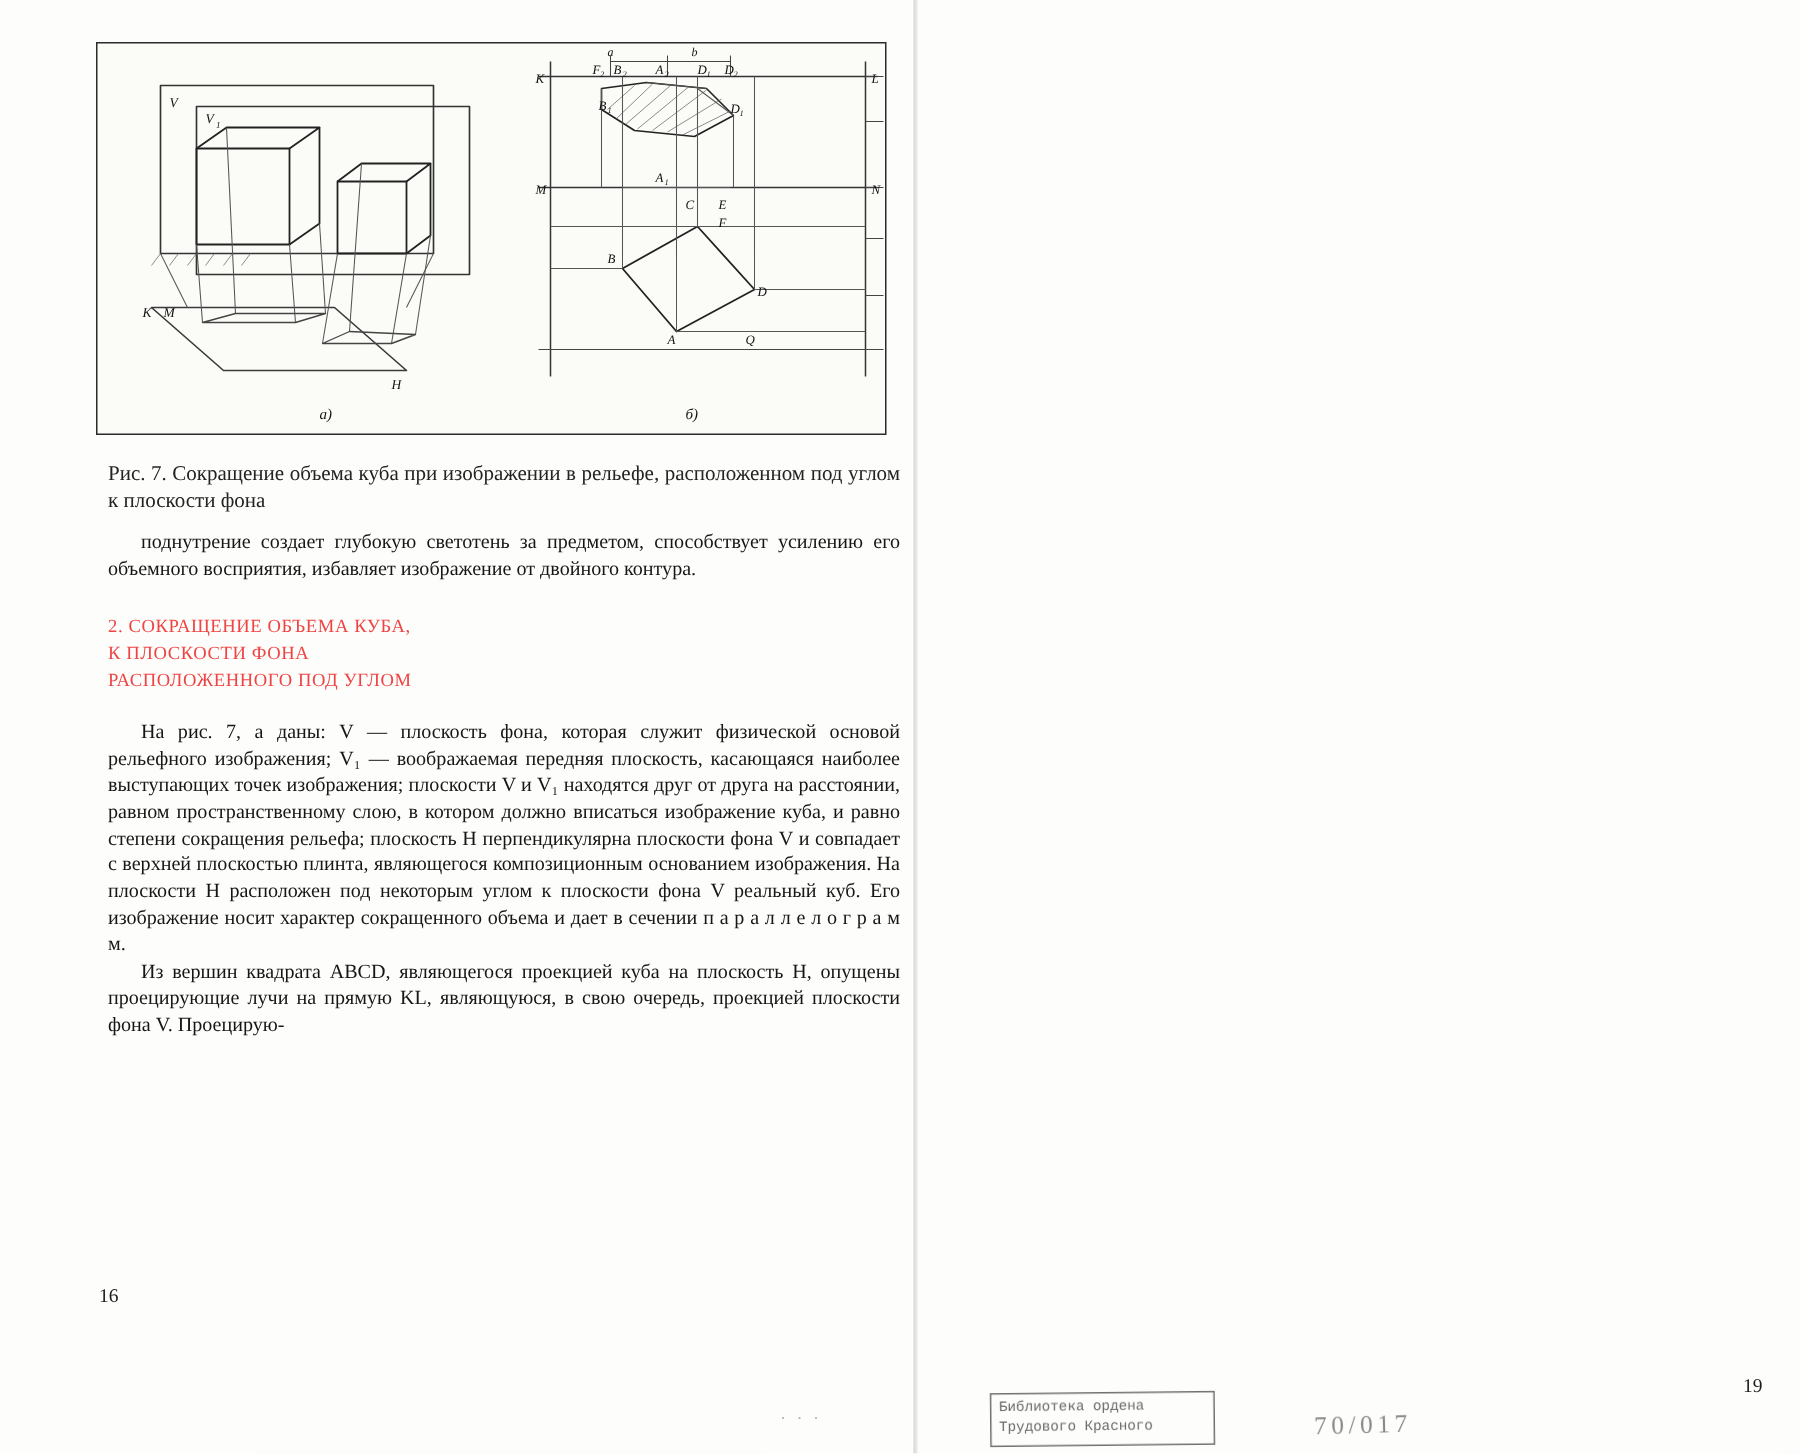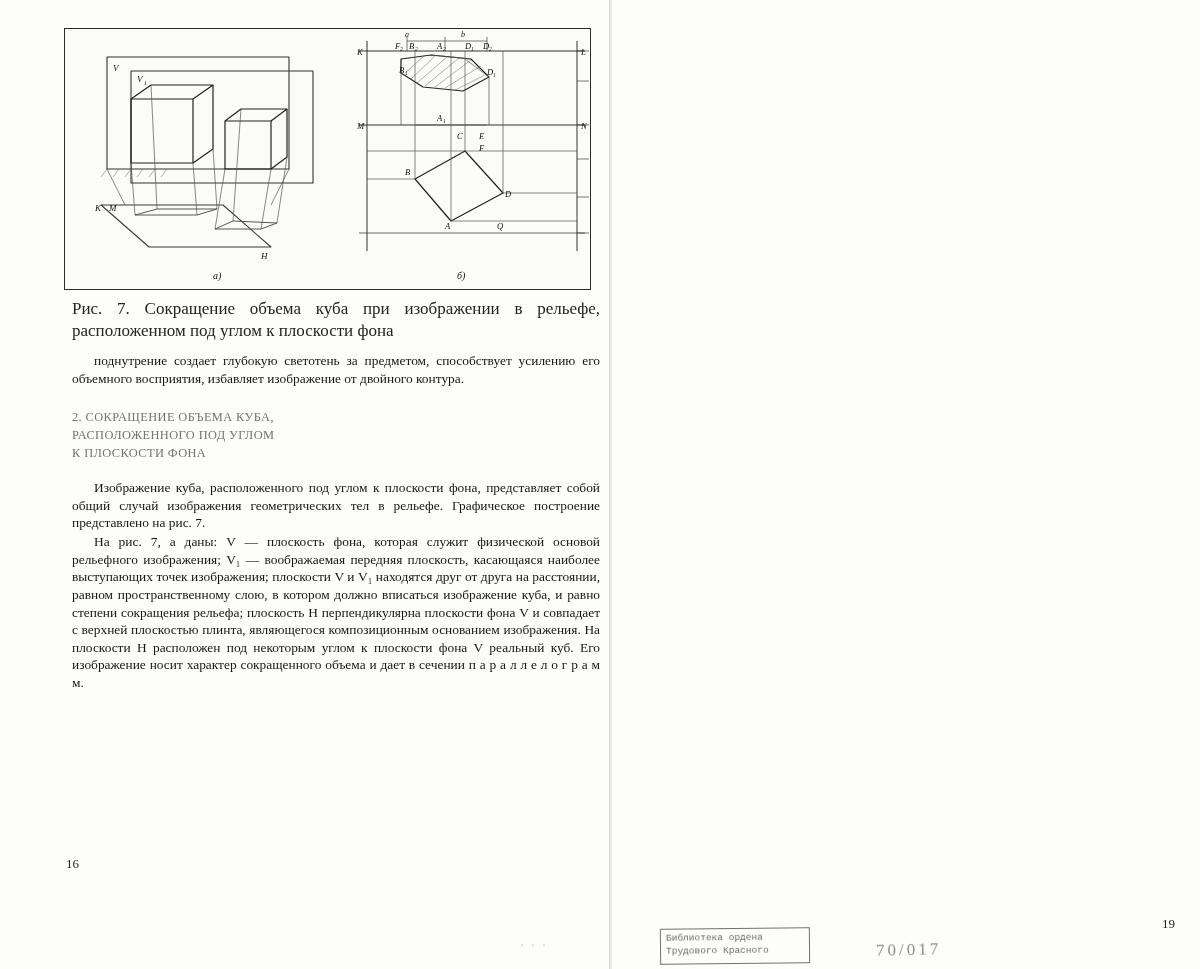--- a/index.html
+++ b/index.html
@@ -50,23 +50,23 @@
     height: 262px;
     border: 1.6px solid #2b2b2b;
     background: #fbfbf8;
     box-sizing: border-box;
   }
   .fig-svg { display:block; }
 
   .fig-caption {
     position: absolute;
     left: 72px;
-    top: 298px;
+    top: 308px;
     width: 528px;
-    font-size: 17px;
+    font-size: 14px;
     line-height: 1.32;
     text-align: justify;
     color: #232323;
   }
 
   .body-text {
     font-size: 13.4px;
     line-height: 1.315;
     text-align: justify;
     color: #161616;
@@ -81,21 +81,21 @@
     top: 352px;
     width: 528px;
   }
 
   .section-head {
     margin: 22px 0 16px 0;
     font-size: 12.4px;
     line-height: 1.45;
     letter-spacing: 0.4px;
     text-indent: 0;
-    color: #737373;
+    color: #ef4444;
   }
   .section-head div { white-space: nowrap; }
 
   .folio {
     position: absolute;
     font-size: 13px;
     color: #1d1d1d;
   }
   .folio-left { left: 66px; top: 856px; }
   .folio-right { left: 1162px; top: 916px; }
@@ -301,26 +301,26 @@
       </svg>
     </div>
 
     <div class="fig-caption">Рис. 7. Сокращение объема куба при изображении в рельефе, расположенном под углом к плоскости фона</div>
 
     <div class="left-col">
       <p class="body-text">поднутрение создает глубокую светотень за предметом, способствует усилению его объемного восприятия, избавляет изображение от двойного контура.</p>
 
       <div class="section-head">
         <div>2. СОКРАЩЕНИЕ ОБЪЕМА КУБА,</div>
+        <div>К ПЛОСКОСТИ ФОНА</div>
         <div>РАСПОЛОЖЕННОГО ПОД УГЛОМ</div>
-        <div>К ПЛОСКОСТИ ФОНА</div>
       </div>
 
-      <p class="body-text">Изображение куба, расположенного под углом к плоскости фона, представляет собой общий случай изображения геометрических тел в рельефе. Графическое построение представлено на рис. 7.</p>
       <p class="body-text">На рис. 7, а даны: V — плоскость фона, которая служит физической основой рельефного изображения; V₁ — воображаемая передняя плоскость, касающаяся наиболее выступающих точек изображения; плоскости V и V₁ находятся друг от друга на расстоянии, равном пространственному слою, в котором должно вписаться изображение куба, и равно степени сокращения рельефа; плоскость H перпендикулярна плоскости фона V и совпадает с верхней плоскостью плинта, являющегося композиционным основанием изображения. На плоскости H расположен под некоторым углом к плоскости фона V реальный куб. Его изображение носит характер сокращенного объема и дает в сечении п а р а л л е л о г р а м м.</p>
+      <p class="body-text">Из вершин квадрата ABCD, являющегося проекцией куба на плоскость H, опущены проецирующие лучи на прямую KL, являющуюся, в свою очередь, проекцией плоскости фона V. Проецирую-</p>
     </div>
 
     <div class="folio folio-left">16</div>
   </div>
 
   <div class="right-page">
     
   </div>
 
   <div class="folio folio-right">19</div>

